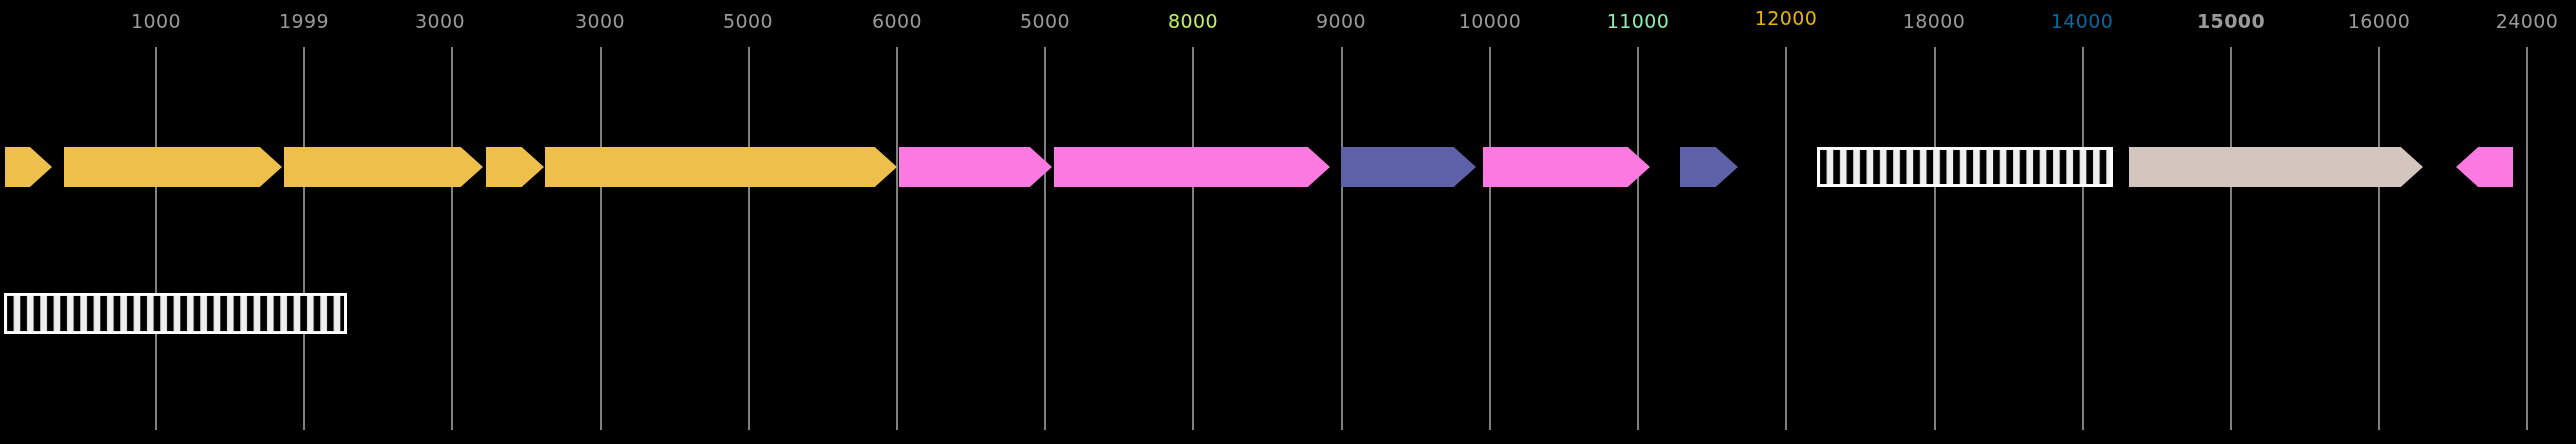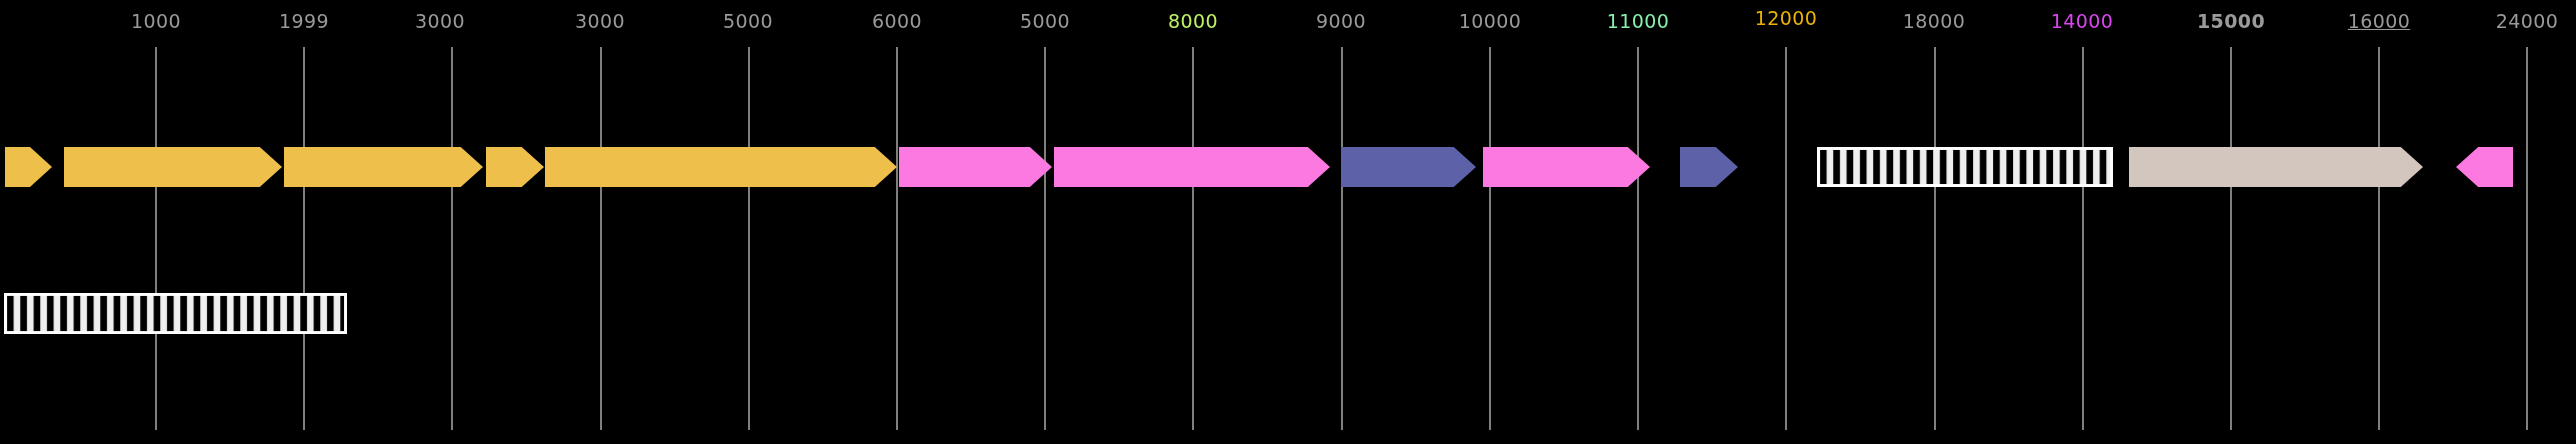--- a/index.html
+++ b/index.html
@@ -80,23 +80,23 @@
       <div class="tick-label" style="left: 600px; top: 10.4px; color: rgb(154, 154, 154);">3000</div>
       <div class="tick-label" style="left: 748px; top: 10.4px; color: rgb(154, 154, 154);">5000</div>
       <div class="tick-label" style="left: 897px; top: 10.4px; color: rgb(154, 154, 154);">6000</div>
       <div class="tick-label" style="left: 1045px; top: 10.4px; color: rgb(154, 154, 154);">5000</div>
       <div class="tick-label" style="left: 1193px; top: 10.4px; color: #bef264;">8000</div>
       <div class="tick-label" style="left: 1341px; top: 10.4px; color: rgb(154, 154, 154);">9000</div>
       <div class="tick-label" style="left: 1490px; top: 10.4px; color: rgb(154, 154, 154);">10000</div>
       <div class="tick-label" style="left: 1638px; top: 10.4px; color: #86efac;">11000</div>
       <div class="tick-label" style="left: 1786px; top: 7px; color: #eab308;">12000</div>
       <div class="tick-label" style="left: 1934px; top: 10.4px; color: rgb(154, 154, 154);">18000</div>
-      <div class="tick-label" style="left: 2082px; top: 10.4px; color: #d946ef;">14000</div>
+      <div class="tick-label" style="left: 2082px; top: 10.4px; color: #0369a1;">14000</div>
       <div class="tick-label" style="left: 2231px; top: 10.4px; color: rgb(154, 154, 154); font-weight: bold;">15000</div>
-      <div class="tick-label" style="left: 2379px; top: 10.4px; color: rgb(154, 154, 154); text-decoration: underline;">16000</div>
+      <div class="tick-label" style="left: 2379px; top: 10.4px; color: rgb(154, 154, 154);">16000</div>
       <div class="tick-label" style="left: 2527px; top: 10.4px; color: rgb(154, 154, 154);">24000</div>
     </div>
   <div id="tracks">
       <div class="track" style="top: 147px; height: 40px;">
         <div class="feature" style="left: 5.2px; width: 47px; height: 40px;">
           <svg class="shape" width="47" height="40" viewBox="0 0 64 54" preserveAspectRatio="none">
             <path d="M 0 0 L 34 0 L 64 27 L 34 54 L 0 54 Z" fill="#EEBF4B"></path>
           </svg>
         </div>
         <div class="feature" style="left: 64px; width: 218px; height: 40px;">

